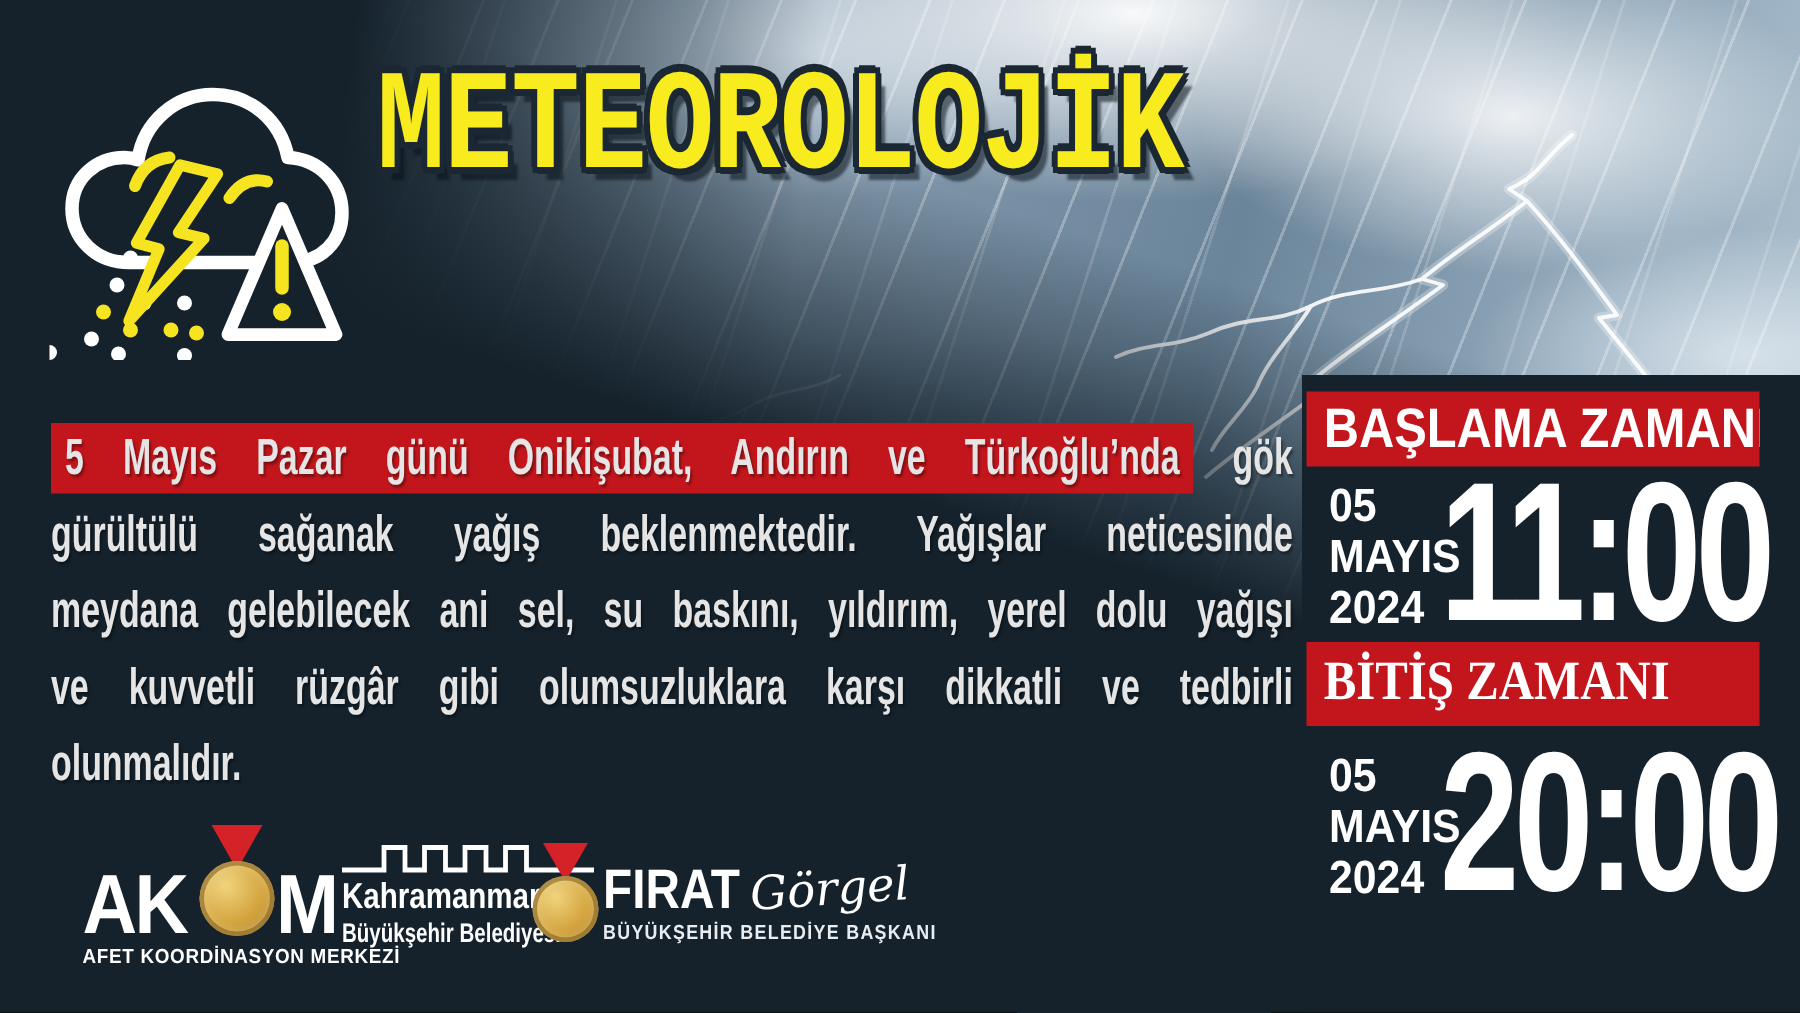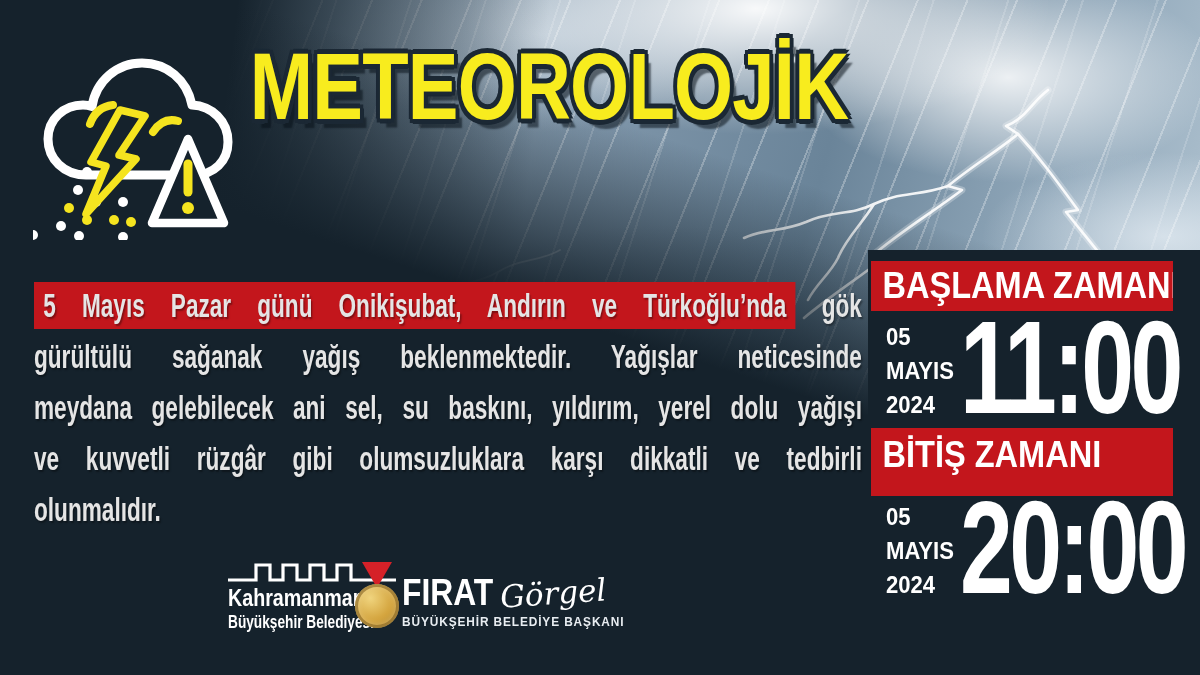--- a/index.html
+++ b/index.html
@@ -20,21 +20,21 @@
       linear-gradient(105deg,#6d8498 0%,#8ca1b2 28%,#7e95a9 48%,#6a8499 66%,#93aabc 85%,#b3c5d2 100%);}
   .sky .lightning-svg{position:absolute;left:0;top:0;}
   .fade-left{position:absolute;left:0;top:0;width:1200px;height:430px;
     background:linear-gradient(97deg,#15222c 19%,rgba(21,34,44,0) 44%);}
   .fade-bottom{position:absolute;left:0;top:0;width:1200px;height:430px;
     background:linear-gradient(198deg,rgba(21,34,44,0) 38%,#15222c 64%);}
 
   
   .title{position:absolute;left:175px;top:40px;width:690px;text-align:center;color:#f8ec1e;
     font-weight:bold;z-index:4;}
-  .title .t-line{display:block;line-height:92px;}
+  .title .t-line{display:block;line-height:92px;font-family:Liberation Mono, monospace;}
   .title .t-inner{display:inline-block;font-size:95px;letter-spacing:-1px;transform:scaleX(.8);
     transform-origin:center;white-space:nowrap;
     text-shadow:-4px -4px 0 #1b2834,4px -4px 0 #1b2834,-4px 4px 0 #1b2834,4px 4px 0 #1b2834,
       -5px 0 0 #1b2834,5px 0 0 #1b2834,0 -5px 0 #1b2834,0 5px 0 #1b2834,8px 9px 2px rgba(8,16,24,.55);}
 
   
   .warn-icon{position:absolute;left:33px;top:42px;z-index:4;}
 
   
   .warning{position:absolute;left:22px;top:280px;width:828px;z-index:5;color:#e5e5e5;font-weight:bold;margin-left:12px;}
@@ -43,26 +43,26 @@
     text-align:justify;text-align-last:justify;text-shadow:2px 2px 2px rgba(0,0,0,.35);}
   .w-line.last{text-align-last:left;}
   .w-line .hl{background:#c3161c;padding:4px 14px 5px 14px;}
 
   
   .panel{position:absolute;left:868px;top:250px;width:332px;height:425px;background:#15222c;z-index:6;}
   .banner{position:absolute;left:3px;width:302px;background:#c3161c;color:#fff;overflow:hidden;}
   .banner .b-inner{display:inline-block;font-weight:bold;font-size:37px;letter-spacing:0;
     transform:scaleX(.88);transform-origin:left center;white-space:nowrap;padding-left:13px;}
   .banner.start{top:11px;height:50px;line-height:50px;}
-  .banner.end{top:178px;height:68px;line-height:54px;}
+  .banner.end{top:178px;height:56px;line-height:54px;font-family:Liberation Serif, serif;}
   .sched-row{position:absolute;left:18px;display:flex;align-items:flex-start;}
   .sched-row.r1{top:64px;}
   .sched-row.r2{top:244px;}
   .date-col{display:flex;flex-direction:column;color:#fff;font-weight:bold;width:74px;
-    font-size:24px;line-height:34px;padding-top:6px;letter-spacing:0;}
+    font-size:31px;line-height:34px;padding-top:6px;letter-spacing:0;}
   .date-col span{display:inline-block;transform:scaleX(.92);transform-origin:left center;white-space:nowrap;}
   .time{display:inline-block;color:#fff;font-weight:bold;font-size:132px;line-height:108px;
     letter-spacing:-5px;transform:scaleX(.72);transform-origin:left top;white-space:nowrap;}
 
   
   .footer{position:absolute;left:0;top:540px;width:860px;height:135px;z-index:5;color:#fff;}
   .akom{position:absolute;left:55px;top:10px;width:170px;}
   .akom-row{display:flex;align-items:flex-end;height:78px;}
   .akom-letters{font-weight:bold;font-size:56px;line-height:50px;letter-spacing:-2px;
     transform:scaleX(.9);transform-origin:left bottom;}
@@ -187,20 +187,31 @@
         <span>05</span>
         <span>MAYIS</span>
         <span>2024</span>
       </div>
       <span class="time">20:00</span>
     </div>
   </div>
 
   <div class="footer">
 
+    <div class="akom">
+      <div class="akom-row">
+        <span class="akom-letters">AK</span>
+        <span class="medal-wrap">
+          <span class="ribbon"></span>
+          <span class="medal"></span>
+        </span>
+        <span class="akom-letters right">M</span>
+      </div>
+      <div class="akom-sub">AFET KOORDİNASYON MERKEZİ</div>
+    </div>
 
     <div class="muni">
       <svg class="muni-cren" width="168" height="26" viewBox="0 0 168 26">
         <path d="M0,22 L28,22 L28,7 L42,7 L42,22 L55,22 L55,7 L69,7 L69,22 L82,22 L82,7 L96,7 L96,22 L109,22 L109,7 L123,7 L123,22 L168,22" fill="none" stroke="#ffffff" stroke-width="3.2"></path>
       </svg>
       <div class="muni-name">Kahramanmaraş</div>
       <div class="muni-sub">Büyükşehir Belediyesi</div>
       <span class="medal-wrap">
         <span class="ribbon"></span>
         <span class="medal"></span>

